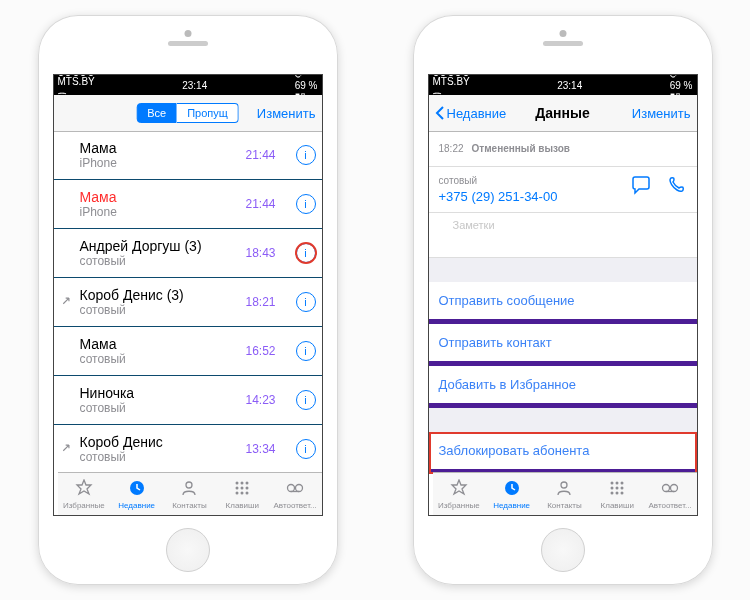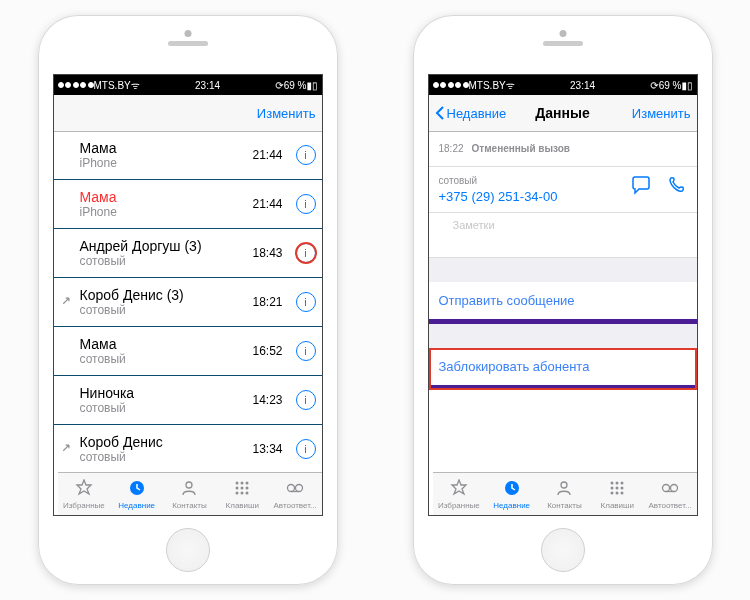--- a/index.html
+++ b/index.html
@@ -4,40 +4,40 @@
 <style>
   body{margin:0;background:#fbfbfb;font-family:-apple-system,Helvetica,Arial,sans-serif;}
   .stage{width:750px;height:600px;position:relative;display:flex;justify-content:space-around;align-items:center;}
   .device{width:300px;height:570px;background:#fff;border-radius:40px;box-shadow:inset 0 0 0 1px #d8d8d8,0 2px 10px rgba(0,0,0,.15);position:relative;}
   .earpiece{width:40px;height:5px;background:#ccc;border-radius:3px;position:absolute;top:26px;left:50%;transform:translateX(-50%);}
   .camera{width:7px;height:7px;background:#bbb;border-radius:50%;position:absolute;top:15px;left:50%;transform:translateX(-50%);}
   .home{width:42px;height:42px;border:1px solid #d0d0d0;border-radius:50%;position:absolute;bottom:13px;left:50%;transform:translateX(-50%);background:radial-gradient(circle,#f8f8f8,#eee);}
   .screen{position:absolute;top:60px;left:16px;right:16px;bottom:70px;background:#fff;outline:1px solid #444;overflow:hidden;font-size:12px;}
   
   .statusbar{height:20px;background:#000;color:#fff;display:flex;align-items:center;padding:0 4px;font-size:10px;justify-content:space-between;}
-  .sb-left,.sb-right{display:flex;align-items:center;gap:0;}
+  .sb-left,.sb-right{display:flex;align-items:flex-start;gap:0;flex-direction:column;}
   .dots{display:flex;gap:1.5px;}
   .dot{width:4px;height:4px;border:.6px solid #fff;border-radius:50%;}
   .dot.on{background:#fff;}
   
   .navbar{height:36px;border-bottom:1px solid #b8b8b8;display:flex;align-items:center;justify-content:space-between;padding:0 6px;background:#f7f7f7;position:relative;}
   .seg{display:flex;position:absolute;left:50%;transform:translateX(-50%);}
   .seg button{border:1px solid #007aff;background:#fff;color:#007aff;font-size:11px;padding:3px 10px;line-height:1.1;}
   .seg button.on{background:#007aff;color:#fff;}
   .seg button:first-child{border-radius:4px 0 0 4px;}
   .seg button:last-child{border-radius:0 4px 4px 0;border-left:none;}
   .navlink{color:#007aff;font-size:13px;display:flex;align-items:center;gap:2px;}
   .navtitle{position:absolute;left:50%;transform:translateX(-50%);font-weight:600;font-size:14px;}
   
   .list{position:absolute;top:56px;bottom:42px;left:0;right:0;overflow:hidden;}
   .row{display:flex;align-items:center;height:48px;border-bottom:1px solid #0c4a6e;padding-left:26px;padding-right:6px;position:relative;}
   .row .name{font-size:14px;line-height:1.15;}
   .row .missed{color:#ff2d2d;}
   .row .src{font-size:12px;color:#8e8e93;}
-  .row .time{margin-left:auto;color:#000000;font-size:12px;margin-right:13px;}
+  .row .time{margin-left:auto;color:#8b5cf6;font-size:12px;margin-right:20px;}
   .info{width:18px;height:18px;border:1.4px solid #007aff;border-radius:50%;color:#007aff;display:flex;align-items:center;justify-content:center;font-size:11px;flex:0 0 18px;}
   .hl{outline:2px solid #e03a2d;outline-offset:-1px;}
   .outcall{position:absolute;left:6px;color:#8e8e93;}
   .outcall svg{width:13px;height:13px;}
   
   .tabbar{position:absolute;bottom:0;left:4px;right:0;height:42px;background:#f7f7f7;border-top:1px solid #b8b8b8;display:flex;}
   .tab{flex:1;display:flex;flex-direction:column;align-items:center;justify-content:center;color:#8e8e93;gap:1px;}
   .tab.on{color:#007aff;}
   .tab .label{font-size:8px;}
   .ticon{width:18px;height:18px;}
@@ -77,20 +77,24 @@
       <span>23:14</span>
       <div class="sb-right">
             <span>⟳</span>
             <span>69 %</span>
             <span>▮▯</span>
           </div>
     </div>
 
     <div class="navbar">
       <span></span>
+      <div class="seg">
+        <button class="on">Все</button>
+        <button>Пропущ</button>
+      </div>
       <span class="navlink">Изменить</span>
     </div>
 
     <div class="list" id="left-list">
           <div class="row">
             <div>
               <div class="name ">Мама</div>
               <div class="src">iPhone</div>
             </div>
             <div class="time">21:44</div>
@@ -253,20 +257,22 @@
                 </svg></span>
           <span><svg width="20" height="20" viewBox="0 0 20 20">
                   <path d="M4 3 C4 3 7 2 7 4 C7 6 6 7 6 7 C6 7 8 11 12 13 C12 13 13 12 15 12 C17 12 16 15 16 15 C16 15 15 18 10 15 C5 12 3 7 3 5 C3 4 4 3 4 3 Z" fill="none" stroke="#007aff" stroke-width="1.5"></path>
                 </svg></span>
         </div>
       </div>
       <div class="notes">Заметки</div>
       <div class="spacer"></div>
       <div id="right-actions">
             <div class="linkrow">Отправить сообщение</div>
+            <div class="linkrow">Отправить контакт</div>
+            <div class="linkrow">Добавить в Избранное</div>
           </div>
       <div class="spacer"></div>
       <div class="linkrow block">Заблокировать абонента</div>
     </div>
 
     <div class="tabbar" id="tabs-right">
           <div class="tab">
             <span><svg class="ticon" viewBox="0 0 18 18">
                 <path d="M9 1 L11 6 L16 6 L12 10 L14 15 L9 12 L4 15 L6 10 L2 6 L7 6 Z" fill="none" stroke="#8e8e93" stroke-width="1.3"></path>
               </svg></span>

